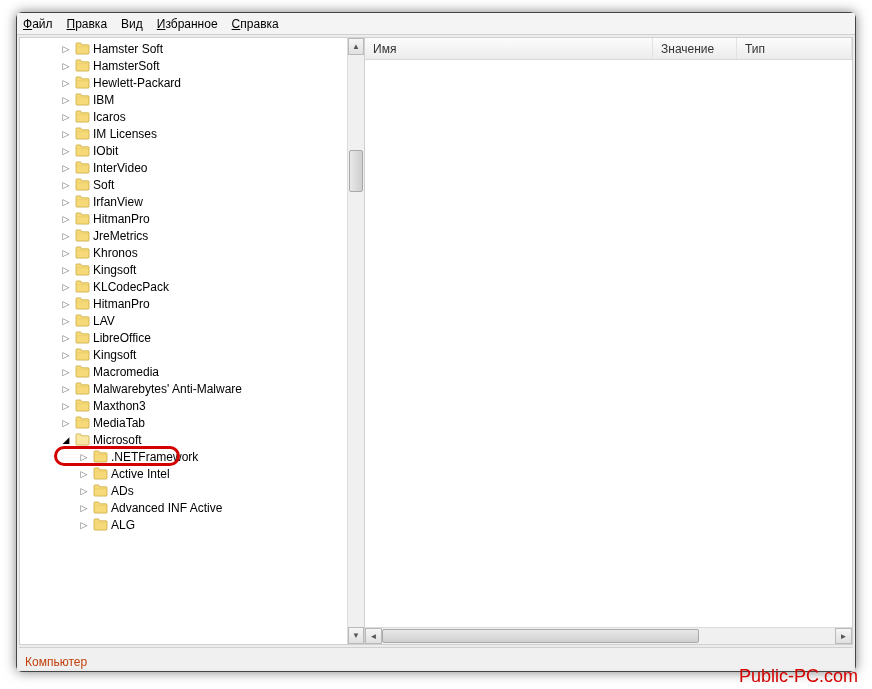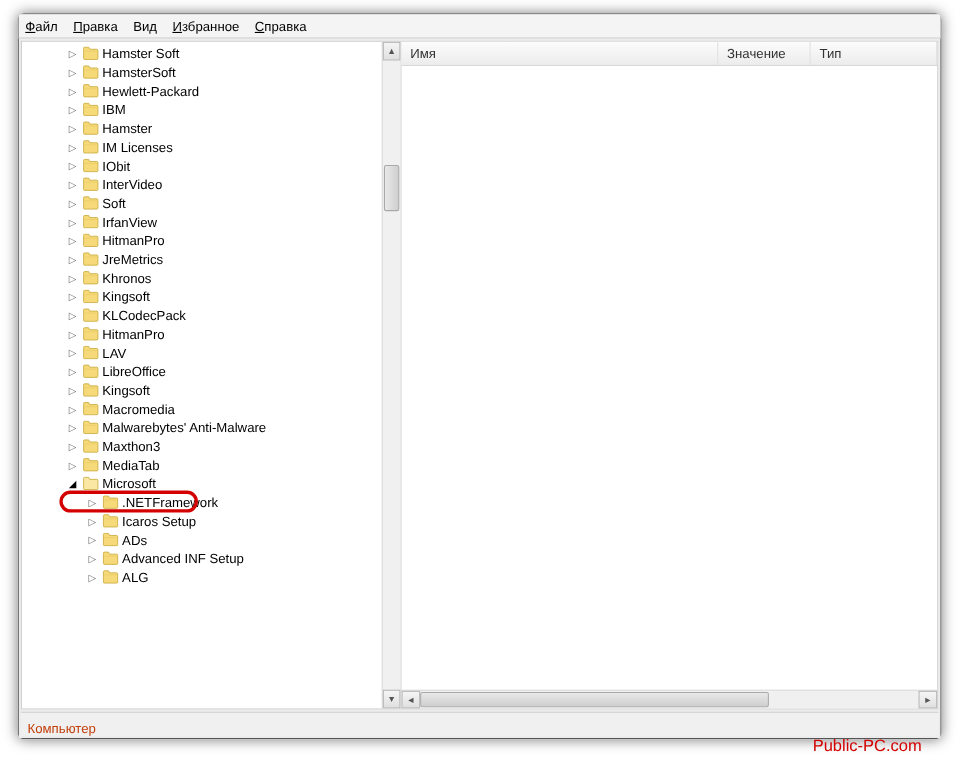--- a/index.html
+++ b/index.html
@@ -32,21 +32,21 @@
 .vscroll .thumb { position: absolute; left: 1px; right: 1px; background: linear-gradient(90deg,#e8e8e8,#cfcfcf); border: 1px solid #a9a9a9; border-radius: 2px; }
 .list-pane { flex: 1; display: flex; flex-direction: column; }
 .list-header { height: 22px; background: linear-gradient(#fcfcfc,#ececec); border-bottom: 1px solid #d8d8d8; display: flex; align-items: center; }
 .list-header .col { padding: 0 8px; border-right: 1px solid #e2e2e2; height: 100%; display: flex; align-items: center; color: #333; }
 .list-body { flex: 1; position: relative; }
 .hscroll { height: 17px; background: #f0f0f0; border-top: 1px solid #dcdcdc; display: flex; margin-bottom: 0; }
 .hscroll .arrow { width: 17px; background: linear-gradient(#f5f5f5,#e0e0e0); border: 1px solid #b9b9b9; display: flex; align-items: center; justify-content: center; font-size: 8px; color: #555; }
 .hscroll .track { flex: 1; position: relative; }
 .hscroll .thumb { position: absolute; top: 1px; bottom: 1px; background: linear-gradient(#e8e8e8,#cfcfcf); border: 1px solid #a9a9a9; border-radius: 2px; }
 .statusbar { height: 22px; background: #f0f0f0; border-top: 1px solid #d0d0d0; display: flex; align-items: flex-end; padding: 0 6px; color: #c2410c; margin: 0 2px 2px 2px; }
-.watermark { position: absolute; right: 34px; bottom: 2px; color: #d40000; font-size: 15px; font-family: Arial, sans-serif; font-weight: normal; text-align: right; }
+.watermark { position: absolute; right: 14px; bottom: 2px; color: #d40000; font-size: 18px; font-family: Arial, sans-serif; font-weight: normal; text-align: right; }
 </style>
 </head>
 <body>
 
 <div class="shadow-frame">
 <div class="window">
 
 
   <div class="menubar">
     <span><u>Ф</u><span>айл</span></span>
@@ -106,21 +106,21 @@
               </div>
               <div class="tree-row">
                 <span class="indent" style="width:40px"></span>
                 <span class="expander ">▷</span>
                 <span class="folder-icon">
                   <svg class="folder-svg" viewBox="0 0 16 14">
 <path d="M1 3 L1 12 Q1 13 2 13 L14 13 Q15 13 15 12 L15 4 Q15 3 14 3 L7 3 L6 1 L2 1 Q1 1 1 2 Z" fill="#f6da7a" stroke="#c9a93a" stroke-width="0.8"></path>
 <path d="M2 5 L14 5" stroke="#e8c860" stroke-width="0.6"></path>
 </svg>
                 </span>
-                <span>Hamster</span>
+                <span>Icaros</span>
               </div>
               <div class="tree-row">
                 <span class="indent" style="width:40px"></span>
                 <span class="expander ">▷</span>
                 <span class="folder-icon">
                   <svg class="folder-svg" viewBox="0 0 16 14">
 <path d="M1 3 L1 12 Q1 13 2 13 L14 13 Q15 13 15 12 L15 4 Q15 3 14 3 L7 3 L6 1 L2 1 Q1 1 1 2 Z" fill="#f6da7a" stroke="#c9a93a" stroke-width="0.8"></path>
 <path d="M2 5 L14 5" stroke="#e8c860" stroke-width="0.6"></path>
 </svg>
                 </span>
@@ -337,21 +337,21 @@
               </div>
               <div class="tree-row">
                 <span class="indent" style="width:58px"></span>
                 <span class="expander ">▷</span>
                 <span class="folder-icon">
                   <svg class="folder-svg" viewBox="0 0 16 14">
 <path d="M1 3 L1 12 Q1 13 2 13 L14 13 Q15 13 15 12 L15 4 Q15 3 14 3 L7 3 L6 1 L2 1 Q1 1 1 2 Z" fill="#f6da7a" stroke="#c9a93a" stroke-width="0.8"></path>
 <path d="M2 5 L14 5" stroke="#e8c860" stroke-width="0.6"></path>
 </svg>
                 </span>
-                <span>Icaros Setup</span>
+                <span>Active Intel</span>
               </div>
               <div class="tree-row">
                 <span class="indent" style="width:58px"></span>
                 <span class="expander ">▷</span>
                 <span class="folder-icon">
                   <svg class="folder-svg" viewBox="0 0 16 14">
 <path d="M1 3 L1 12 Q1 13 2 13 L14 13 Q15 13 15 12 L15 4 Q15 3 14 3 L7 3 L6 1 L2 1 Q1 1 1 2 Z" fill="#f6da7a" stroke="#c9a93a" stroke-width="0.8"></path>
 <path d="M2 5 L14 5" stroke="#e8c860" stroke-width="0.6"></path>
 </svg>
                 </span>
@@ -359,21 +359,21 @@
               </div>
               <div class="tree-row">
                 <span class="indent" style="width:58px"></span>
                 <span class="expander ">▷</span>
                 <span class="folder-icon">
                   <svg class="folder-svg" viewBox="0 0 16 14">
 <path d="M1 3 L1 12 Q1 13 2 13 L14 13 Q15 13 15 12 L15 4 Q15 3 14 3 L7 3 L6 1 L2 1 Q1 1 1 2 Z" fill="#f6da7a" stroke="#c9a93a" stroke-width="0.8"></path>
 <path d="M2 5 L14 5" stroke="#e8c860" stroke-width="0.6"></path>
 </svg>
                 </span>
-                <span>Advanced INF Setup</span>
+                <span>Advanced INF Active</span>
               </div>
               <div class="tree-row">
                 <span class="indent" style="width:58px"></span>
                 <span class="expander ">▷</span>
                 <span class="folder-icon">
                   <svg class="folder-svg" viewBox="0 0 16 14">
 <path d="M1 3 L1 12 Q1 13 2 13 L14 13 Q15 13 15 12 L15 4 Q15 3 14 3 L7 3 L6 1 L2 1 Q1 1 1 2 Z" fill="#f6da7a" stroke="#c9a93a" stroke-width="0.8"></path>
 <path d="M2 5 L14 5" stroke="#e8c860" stroke-width="0.6"></path>
 </svg>
                 </span>

